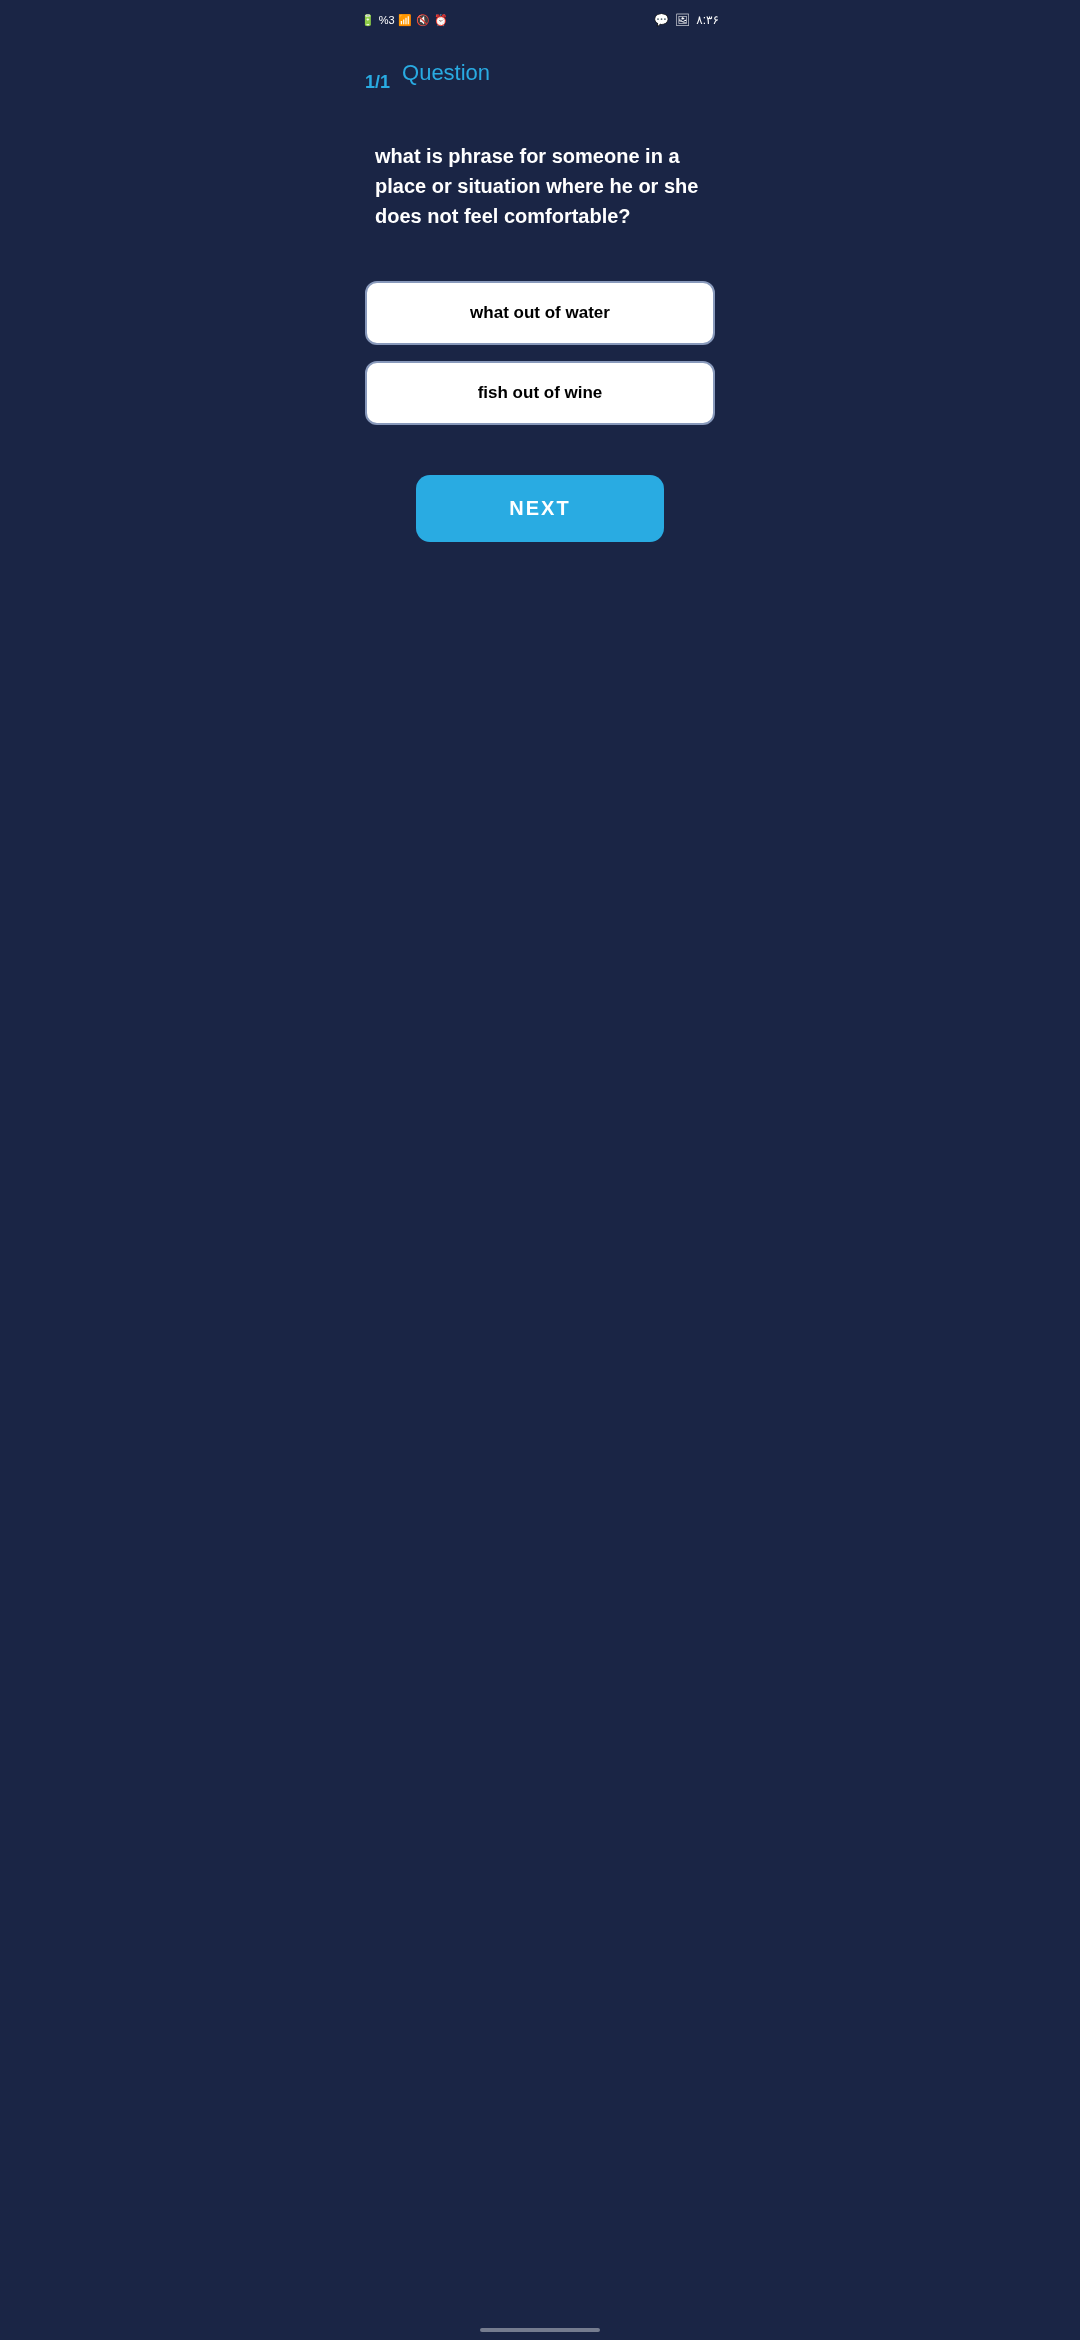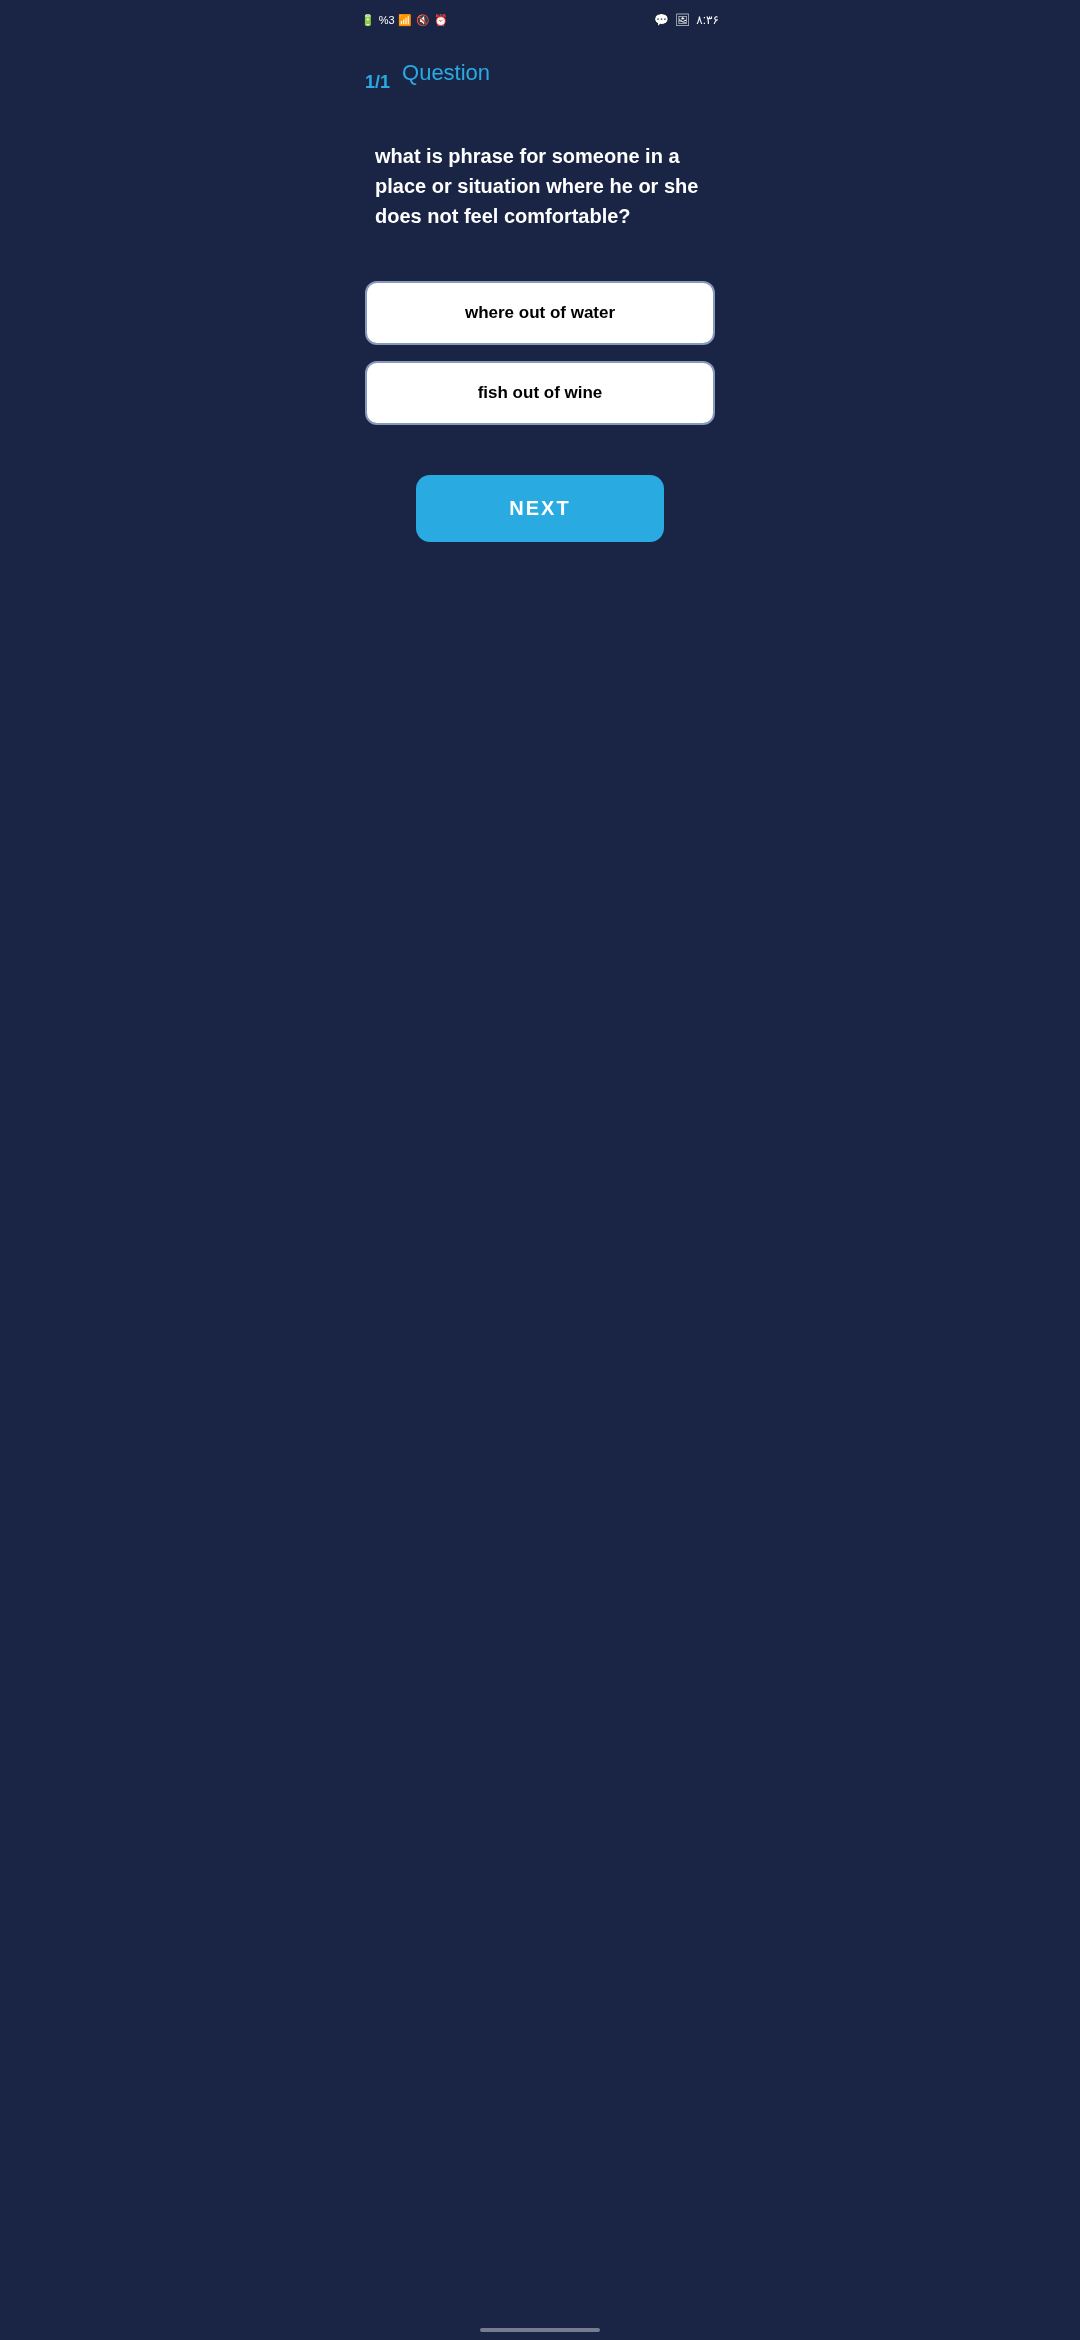--- a/index.html
+++ b/index.html
@@ -154,21 +154,21 @@
 <div class="header">
   <span class="question-counter">1/1</span>
   <span class="question-label">Question</span>
 </div>
 
 <div class="question-area">
   <p class="question-text">what is phrase for someone in a place or situation where he or she does not feel comfortable?</p>
 </div>
 
 <div class="options-area">
-  <button class="option-btn">where out of water</button>
+  <button class="option-btn">what out of water</button>
   <button class="option-btn">fish out of wine</button>
 </div>
 
 <div class="next-area">
   <button class="next-btn">NEXT</button>
 </div>
 
 <div class="home-indicator"></div>
 
 </body></html>

